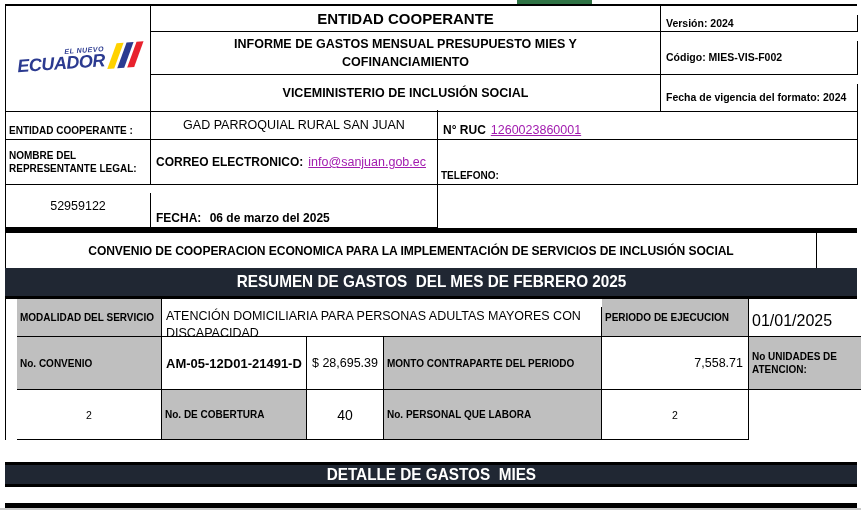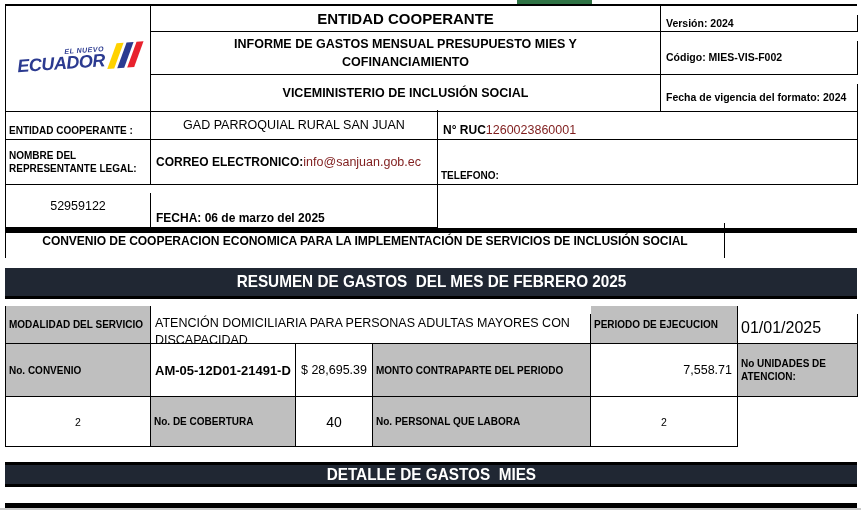--- a/index.html
+++ b/index.html
@@ -38,42 +38,42 @@
   .logo-main{font-size:18px; font-weight:bold; font-style:italic; letter-spacing:-.5px; line-height:1;}
   .stripes{display:flex; margin-left:4px;}
   .stripe{width:7px; height:25px; margin-left:3px; transform:skewX(-24deg);}
 
   
   #info-grid{left:5px; top:110px; width:852px; height:118px;
     grid-template-columns:145px 287px 420px;
     grid-template-rows:30px 45px 43px;}
   .lbl{font-size:10px; font-weight:bold; line-height:1.3; padding:2px 3px;}
   .val{font-size:12.5px;}
-  .mixed{font-size:12px; padding:2px 5px; }
+  .mixed{font-size:12px; padding:2px 5px; gap:5px;}
   .mixed .k{font-weight:bold;}
-  .mixed .v{font-weight:normal; color:#7f1d1d;}
+  .mixed .v{font-weight:normal; color:#a21caf;text-decoration:underline;}
 
   
   .black-bar{position:absolute; background:#000;}
-  #convenio-band{position:absolute; left:5px; top:223px; width:720px; height:35px;
+  #convenio-band{position:absolute; left:5px; top:233px; width:812px; height:35px;
     border-left:1px solid var(--border); border-right:1px solid var(--border);
     display:flex; align-items:center; justify-content:center;}
   #convenio-band span{font-size:13px; font-weight:bold; white-space:pre;
     display:inline-block; transform:scaleX(.93); letter-spacing:-.1px;}
   .dark-band{position:absolute; left:5px; width:852px; background:var(--dark_band);
     color:#fff; display:flex; align-items:center; justify-content:center;}
   .dark-band span{font-size:17px; font-weight:bold; white-space:pre;
     display:inline-block; transform:scaleX(.9);}
   #resumen-band{top:268px; height:31px; border-bottom:3px solid #000;}
   #detalle-band{top:462px; height:25px; border-top:3px solid #000; border-bottom:3px solid #000;}
 
   
-  #sum-grid{left:5px; top:306px; width:852px; height:141px;
+  #sum-grid{left:5px; top:299px; width:852px; height:141px;
     grid-template-columns:145px 145px 77px 218px 147px 120px;
-    grid-template-rows:38px 53px 50px;}
+    grid-template-rows:38px 53px 50px;padding-left:11px;}
   .modalidad-val{grid-column:2/span 3; font-size:12.5px; line-height:1.35; padding:1px 4px;}
   .conv-no{font-size:13px; font-weight:bold; padding:2px 4px;}
   .money-cell{font-size:12.5px; padding:2px 5px; justify-content:space-between; align-items:center;}
   .amount{font-size:12.5px; padding:2px 5px;}
   .periodo-val{font-size:16px; line-height:1.45; padding:2px 3px;}
   .num-sm{font-size:10.5px;}
   .num-lg{font-size:14px;}
 
   #green-bar{position:absolute; left:517px; top:0; width:75px; height:4px; background:var(--green_bar);}
   #bottom-gray{position:absolute; left:0; top:508px; width:861px; height:2px; background:#c9c9c9;}

